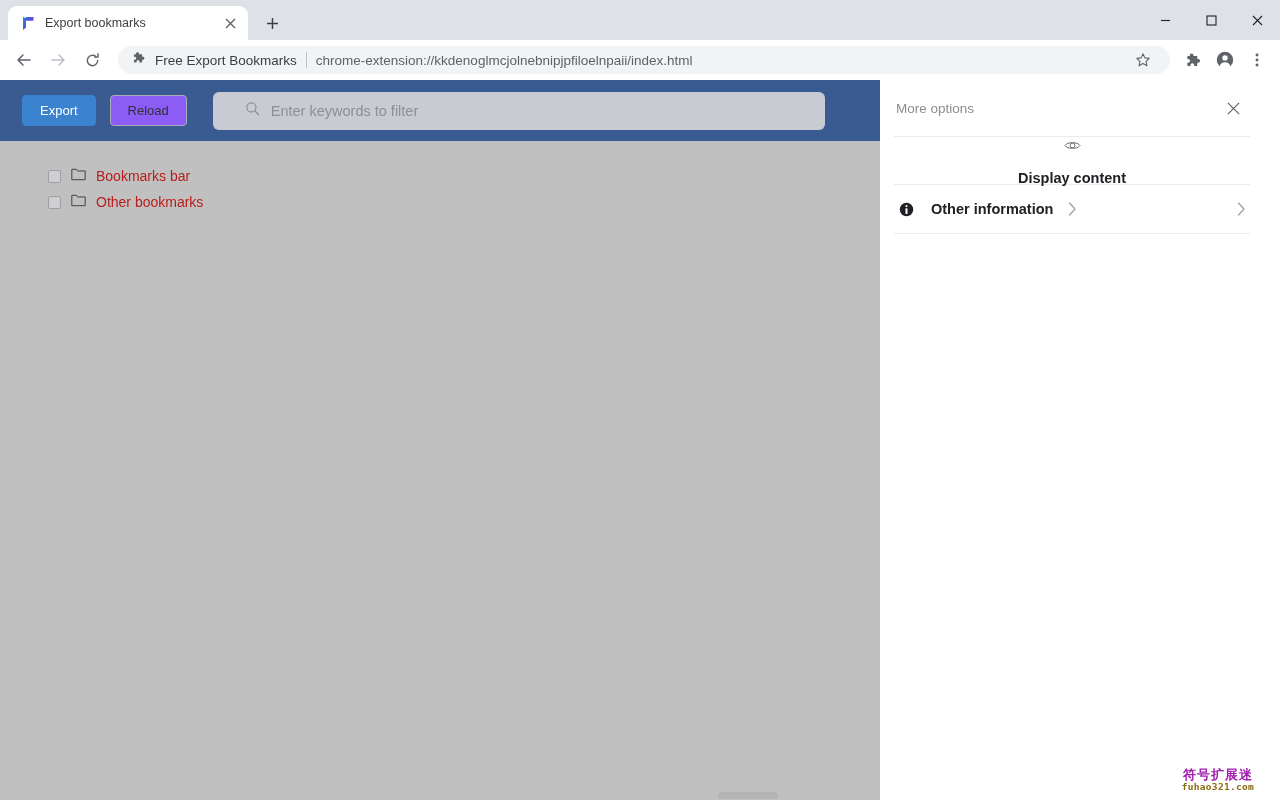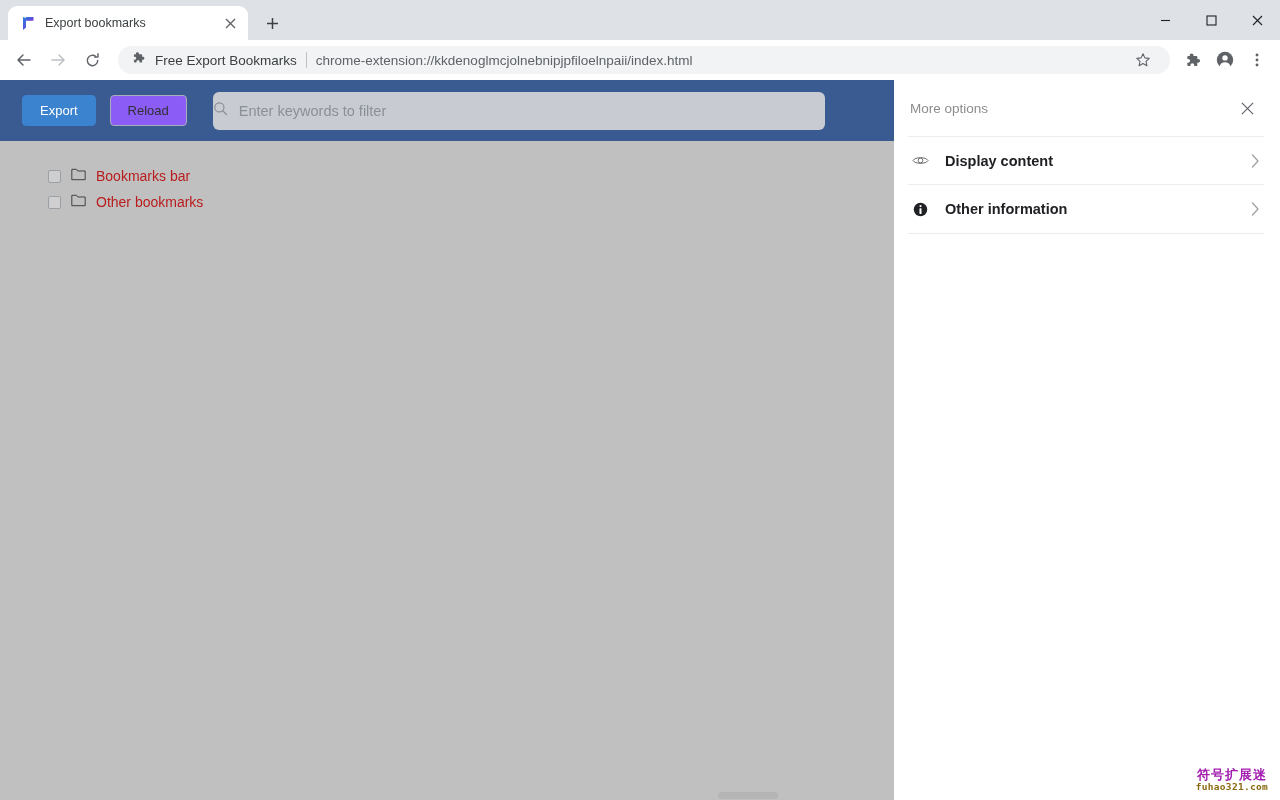--- a/index.html
+++ b/index.html
@@ -100,21 +100,21 @@
     font-family: "Liberation Sans", sans-serif;
     font-size: 13px; border-radius: 4px; height: 31px;
     padding: 0 17px; display: flex; align-items: center;
     justify-content: center; white-space: nowrap;
   }
   .btn-export { background: #3b82cf; color: #ffffff; border: 1px solid #3b82cf; }
   .btn-reload { background: #8b5cf6; color: #303030; border: 1px solid #a8adb8; }
   .ext-search {
     flex: 0 0 612px; height: 38px; background: #c8ccd2;
     border-radius: 6px; display: flex; align-items: center;
-    padding: 0 0; gap: 11px; margin-left: 12px;
+    padding: 0 32px; gap: 11px; margin-left: 12px;
   }
   .ext-search .ph { font-size: 14.5px; color: #8a8f98; }
 
   .tree { padding: 22px 0 0 48px; }
   .tree-row {
     display: flex; align-items: center; gap: 10px;
     height: 26px; margin-bottom: 0px;
   }
   .cbx {
     width: 13px; height: 13px; border: 1px solid #9aa0a6;
@@ -125,39 +125,39 @@
   .hscroll {
     position: absolute; left: 0; bottom: 0; width: 896px; height: 10px;
   }
   .hscroll .thumb {
     position: absolute; left: 718px; bottom: 1px;
     width: 60px; height: 7px; background: #b5b5b5; border-radius: 4px;
   }
 
   
   .panel {
-    position: absolute; right: 2px; top: 0;
+    position: absolute; right: 16px; top: 0;
     width: 384px; height: 720px; background: #ffffff;
   }
   .panel-head {
     height: 56px; display: flex; align-items: center;
     padding: 0 18px 0 16px;
   }
   .panel-title { flex: 1 1 auto; font-size: 13.5px; color: #8d8d8d; }
   .panel-close {
     width: 26px; height: 26px; display: flex;
     align-items: center; justify-content: center; color: #5f6368;
   }
   .panel-list { padding: 0 14px; }
   .panel-row {
     height: 49px; display: flex; align-items: center;
     gap: 16px; border-bottom: 1px solid #ececec;
     padding: 0 4px 0 4px;
   }
-  .panel-row:first-child { border-top: 1px solid #ececec; }
+  .panel-row:first-child { border-top: 1px solid #ececec; flex-direction: column; }
   .row-icon {
     width: 17px; flex: 0 0 17px; display: flex;
     align-items: center; justify-content: center; color: #202124;
   }
   .row-icon.muted { color: #6b6b6b; }
   .row-label {
     flex: 1 1 auto; font-size: 14.5px; color: #202124; font-weight: bold;
   }
   .row-chev { color: #9aa0a6; flex: 0 0 auto; display: flex; align-items: center; }
 

